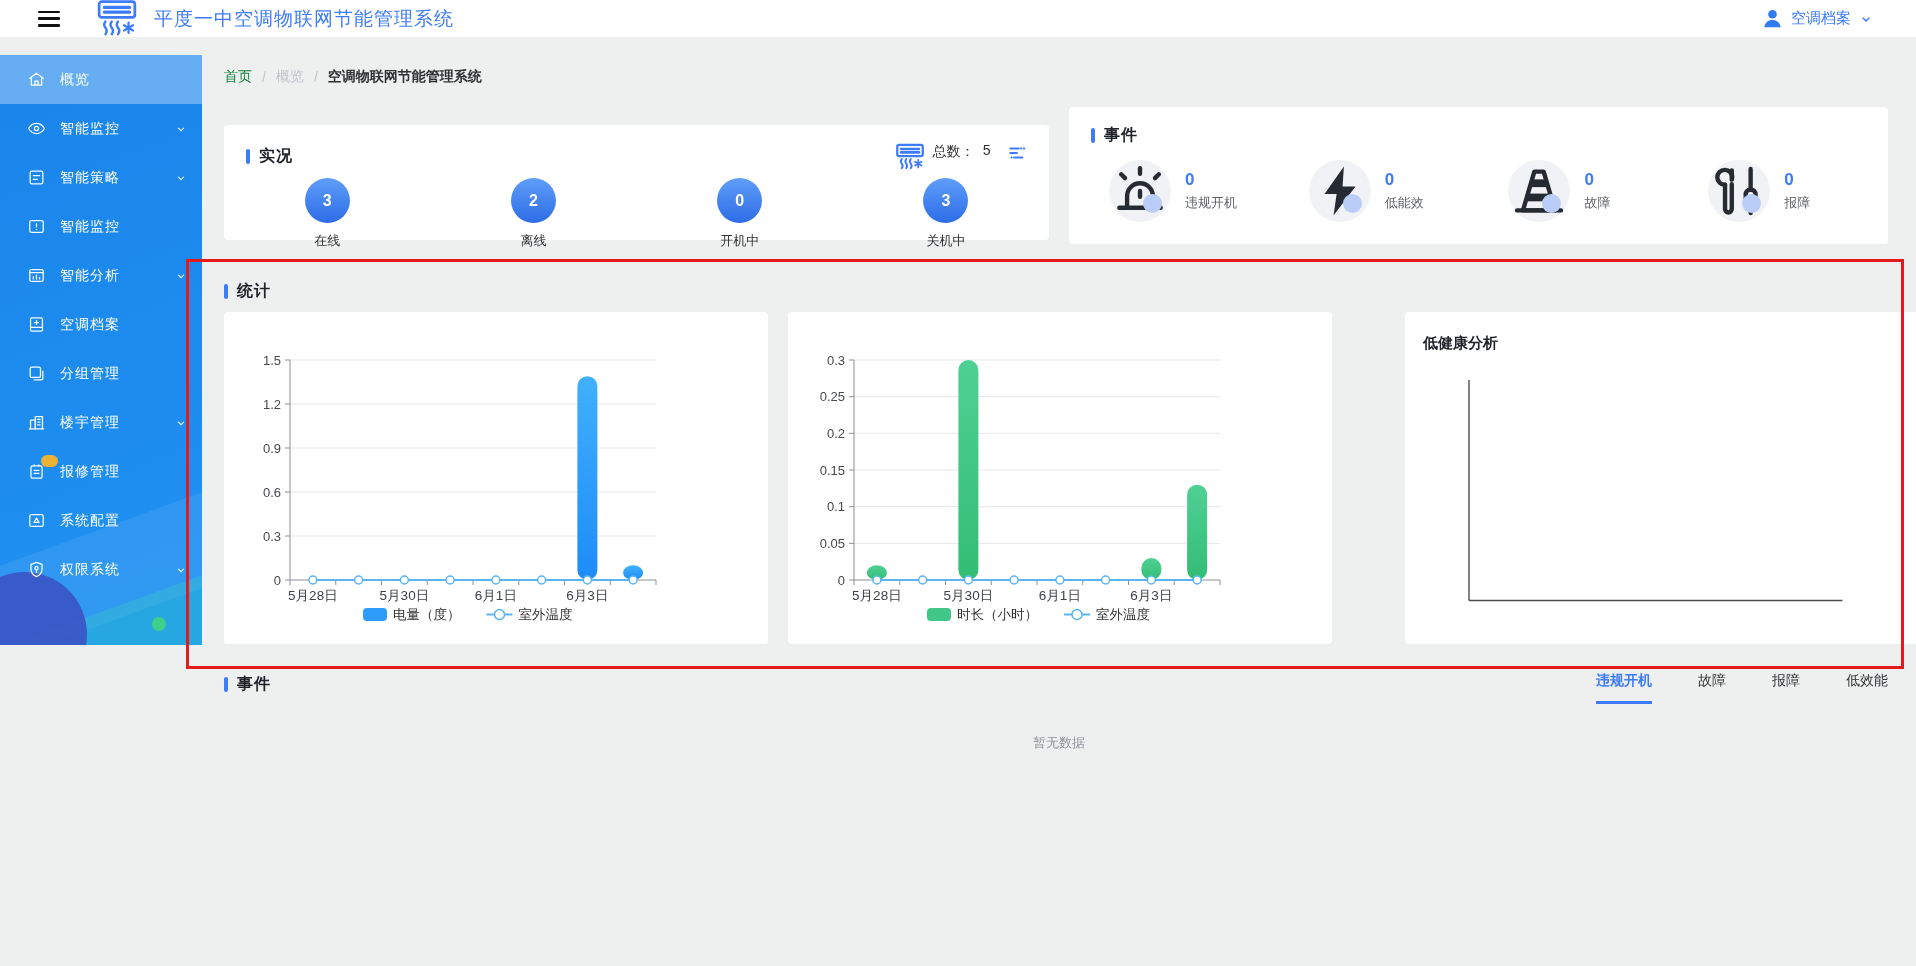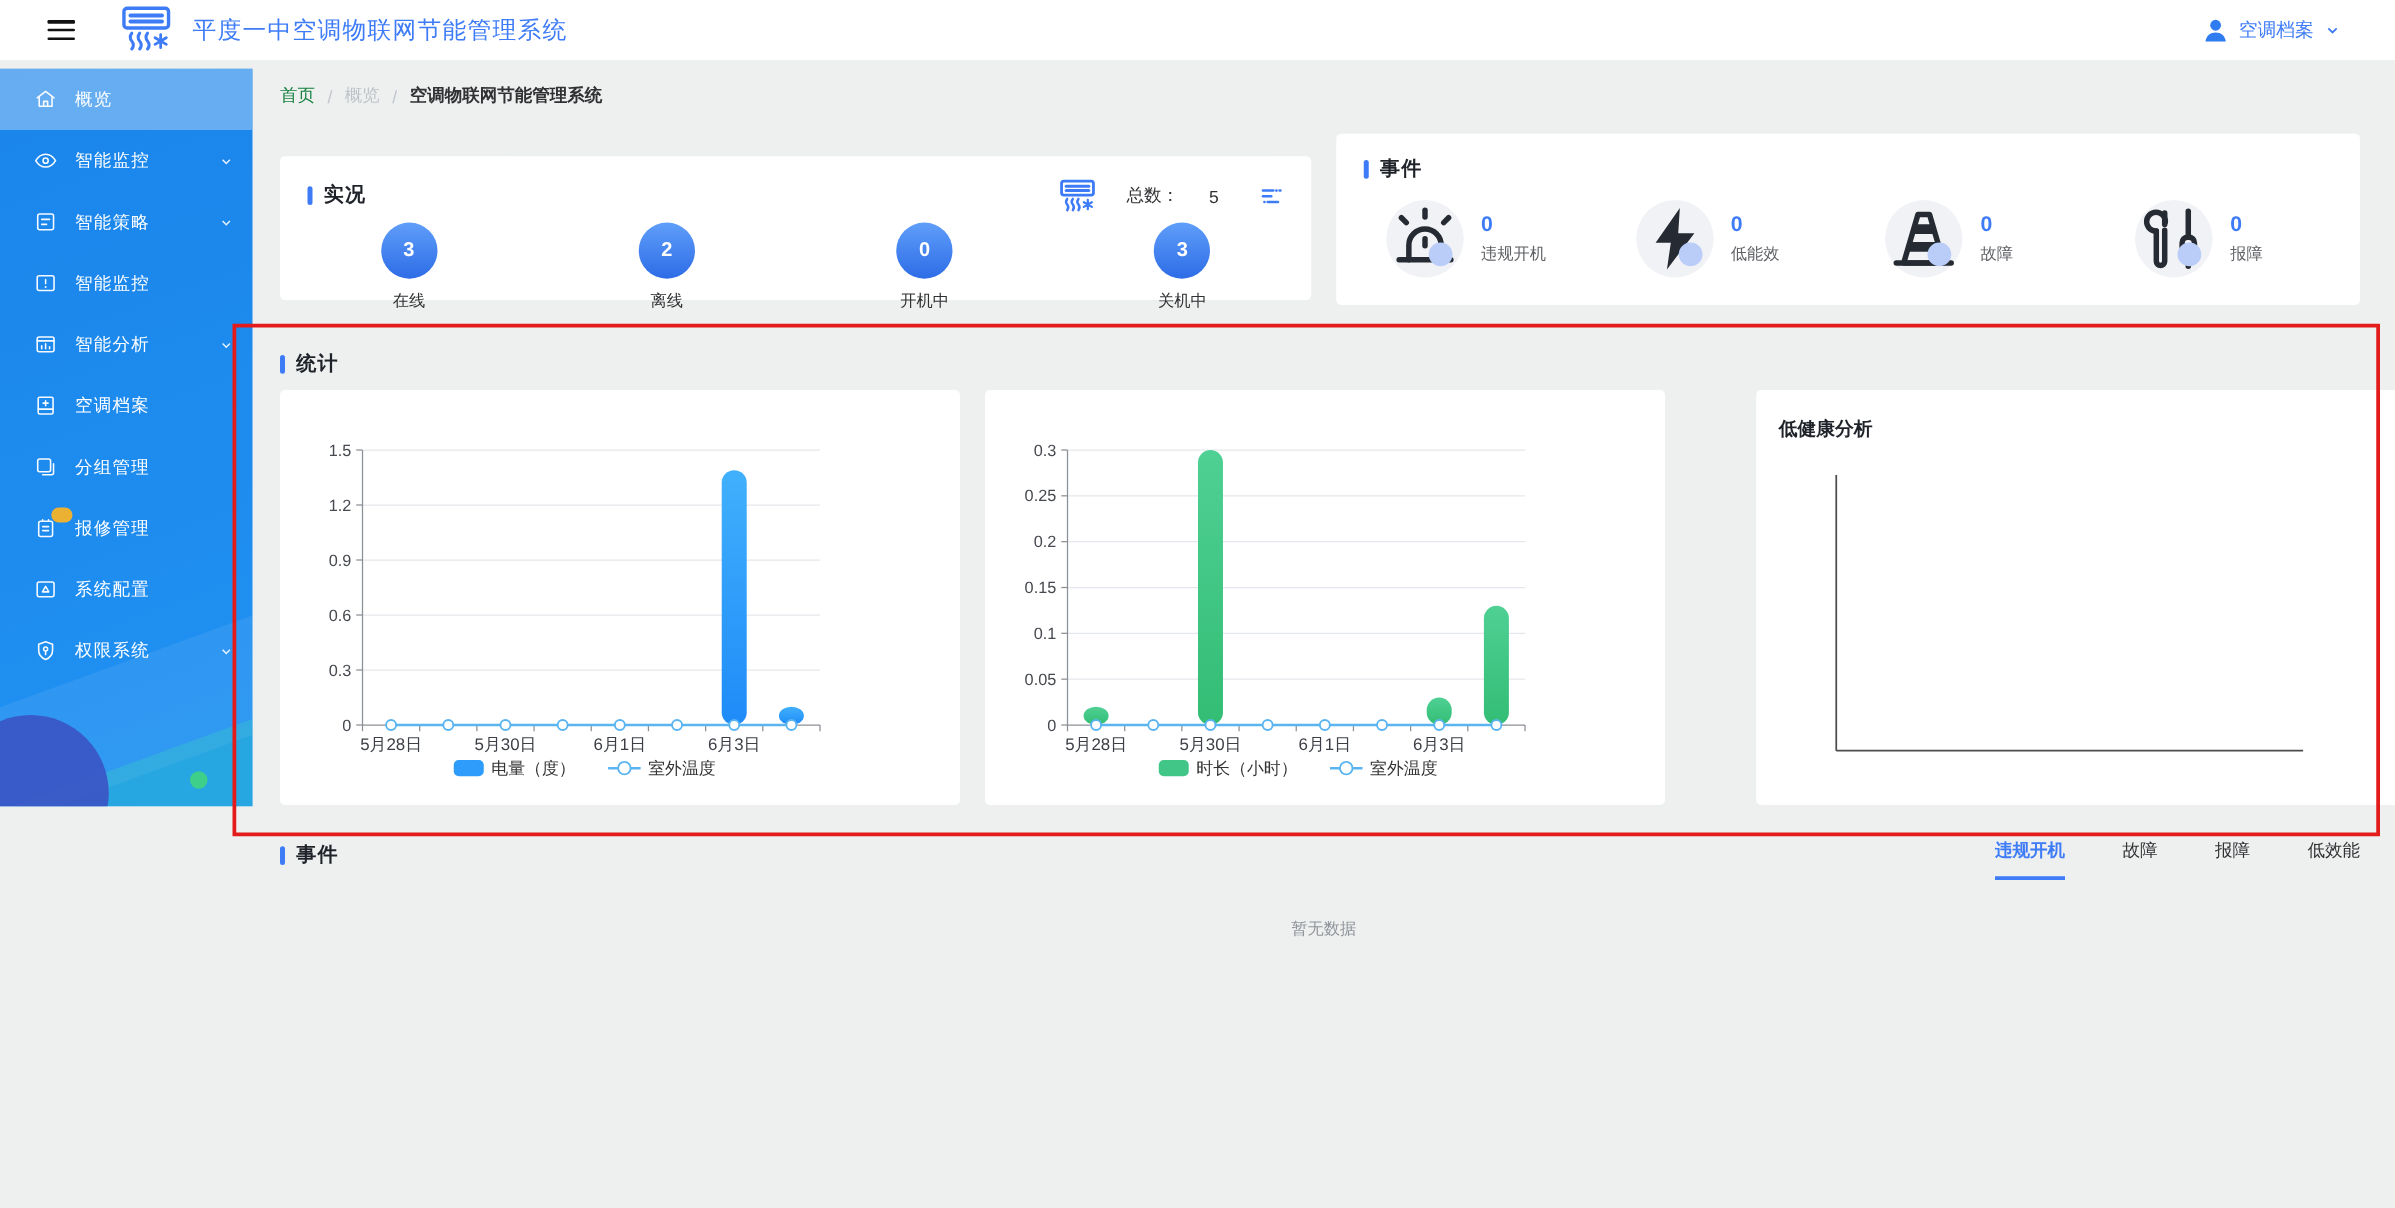--- a/index.html
+++ b/index.html
@@ -1,21 +1,21 @@
 <!DOCTYPE html>
 <html><head>
 <meta charset="utf-8">
 <style>
   * { margin:0; padding:0; box-sizing:border-box; }
   html,body { width:1916px; height:966px; }
   body { font-family:"Liberation Sans","DejaVu Sans",sans-serif; background:#eef0f0; position:relative; overflow:hidden; color:#303133; }
   svg { display:block; }
 
   
-  .header { position:absolute; left:0; top:0; width:1916px; height:48px; background:#fff; display:flex; align-items:center; z-index:10; }
+  .header { position:absolute; left:0; top:0; width:1916px; height:37px; background:#fff; display:flex; align-items:center; z-index:10; }
   .hamburger { margin-left:38px; width:22px; height:16px; display:flex; flex-direction:column; justify-content:space-between; cursor:pointer; }
   .hamburger span { height:2.5px; background:#111; border-radius:1px; }
   .logo { margin-left:36px; width:42px; height:40px; }
   .page-title { margin-left:16px; font-size:19px; color:#3d7bf7; letter-spacing:1px; }
   .header-spacer { flex:1; }
   .user-menu { display:flex; align-items:center; gap:7px; margin-right:42px; cursor:pointer; }
   .user-menu .uname { font-size:15px; color:#3d7bf7; }
   .user-menu .chev { width:16px; height:16px; color:#3d7bf7; }
 
   
@@ -42,21 +42,21 @@
   .bc-mid { color:#bfc3c9; }
   .bc-cur { color:#303133; font-weight:bold; }
 
   
   .card { position:absolute; background:#fff; border-radius:4px; }
   .card-head { display:flex; align-items:center; padding:18px 22px 0 22px; }
   .marker { width:4px; height:15px; border-radius:2px; background:#3d7bf7; margin-right:9px; }
   .card-title { font-size:16px; font-weight:bold; color:#1f2329; letter-spacing:1px; }
 
   .live-card { left:224px; top:125px; width:825px; height:115px; }
-  .live-extra { margin-left:auto; display:flex; align-items:center; gap:24px; }
+  .live-extra { margin-left:auto; display:flex; align-items:flex-start; gap:8px;font-family:Liberation Mono, monospace; }
   .live-extra .ac-ico { width:30px; height:27px; }
   .total-label { font-size:14px; color:#303133; }
   .total-value { font-size:14px; color:#303133; margin-right:8px; }
   .filter-ico { width:20px; height:20px; cursor:pointer; }
   .live-stats { display:flex; margin-top:8px; }
   .live-stat { flex:1; display:flex; flex-direction:column; align-items:center; }
   .stat-circle { width:45px; height:45px; border-radius:50%; background:linear-gradient(180deg,#5f9ef9,#2d6ce6); color:#fff; font-size:16px; font-weight:bold; display:flex; align-items:center; justify-content:center; }
   .stat-label { margin-top:9px; font-size:13px; color:#303133; }
 
   .events-card { left:1069px; top:107px; width:819px; height:137px; }
@@ -218,20 +218,34 @@
             <path d="M9 20h9a2 2 0 0 0 2-2V9"></path>
           </svg>
         </span>
         <span class="nlabel">分组管理</span>
         <svg class="nchev" viewBox="0 0 24 24" fill="none" stroke="#fff" stroke-width="2" style="visibility: hidden;">
           <path d="m7 10 5 5 5-5"></path>
         </svg>
       </div>
 
 
+      <div class="nav-item">
+        <span class="nicon icon-wrap">
+          <svg viewBox="0 0 24 24" fill="none" stroke="currentColor" stroke-width="1.6" stroke-linecap="round" stroke-linejoin="round">
+            <path d="M4.5 20V9h6v11"></path>
+            <path d="M10.5 20V4.5h9V20"></path>
+            <path d="M3 20h18"></path>
+            <path d="M13.5 8h3M13.5 11.5h3M13.5 15h3"></path>
+          </svg>
+        </span>
+        <span class="nlabel">楼宇管理</span>
+        <svg class="nchev" viewBox="0 0 24 24" fill="none" stroke="#fff" stroke-width="2">
+          <path d="m7 10 5 5 5-5"></path>
+        </svg>
+      </div>
 
       <div class="nav-item">
         <span class="nicon icon-wrap">
           <svg viewBox="0 0 24 24" fill="none" stroke="currentColor" stroke-width="1.6" stroke-linecap="round" stroke-linejoin="round">
             <rect x="5" y="5" width="14" height="15.5" rx="2"></rect>
             <path d="M9 5V3.5M15 5V3.5"></path>
             <path d="M9 10.5h6M9 14.5h6"></path>
           </svg>
           <span class="badge-dot"></span>
         </span>

